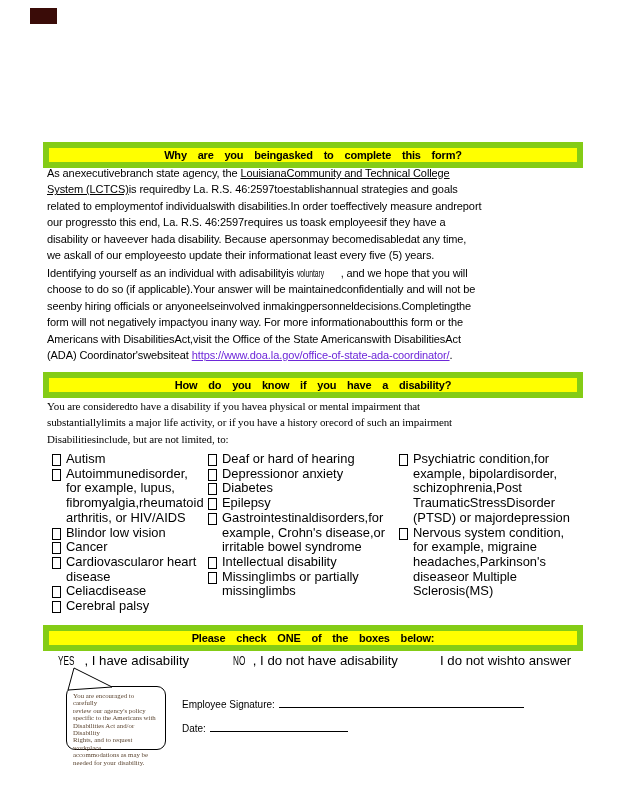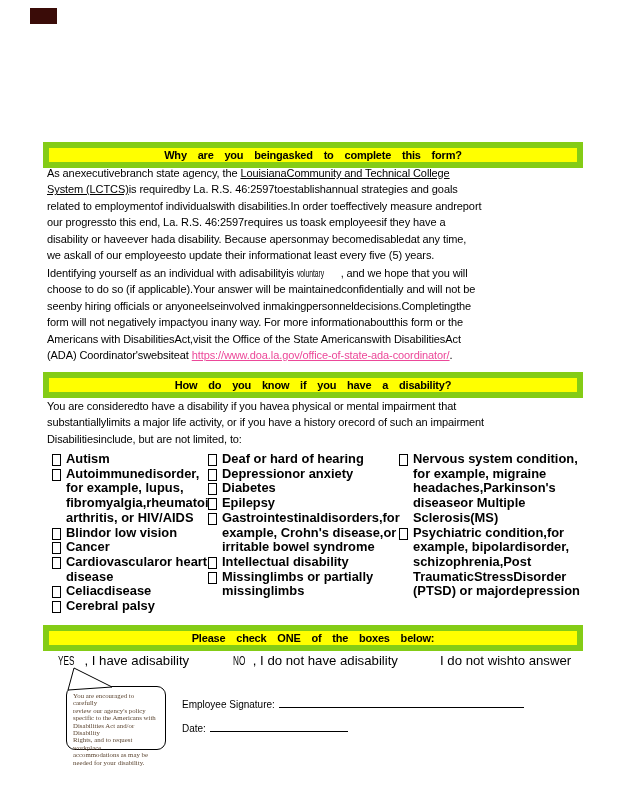--- a/index.html
+++ b/index.html
@@ -9,33 +9,33 @@
   .bar{position:absolute;left:43px;width:528px;height:14px;background:#ffff00;
        border:6px solid #84cc16;text-align:center;font-weight:bold;font-size:11px;
        line-height:14px;word-spacing:8px;letter-spacing:-0.2px;overflow:hidden;}
   .bar-why{top:142px;}
   .bar-how{top:372px;}
   .bar-check{top:625px;}
   .para{position:absolute;left:47px;width:540px;margin:0;font-size:11px;
         line-height:16.4px;white-space:pre-line;letter-spacing:-0.1px;}
   .para-intro{top:165px;}
   .para-voluntary{top:265px;}
-  .para-definition{top:398px;}
+  .para-definition{top:398px;font-family:Liberation Serif, serif;}
   a.doclink{text-decoration:underline;cursor:pointer;}
   a.link-black{color:#000;}
-  a.link-blue{color:#ec4899;}
+  a.link-blue{color:#6d28d9;}
   .narrow{display:inline-block;transform:scaleX(0.62);transform-origin:0 60%;}
   .cols-col{position:absolute;top:452px;font-size:12.9px;line-height:14.7px;}
   .col-1{left:52px;width:165px;}
   .col-2{left:208px;width:190px;}
   .col-3{left:399px;width:195px;}
   .item{display:flex;align-items:flex-start;}
   .cbx{flex:none;display:inline-block;width:7px;height:10px;border:1px solid #000;
        margin:2px 5px 0 0;background:#fff;cursor:pointer;}
-  .item .txt{white-space:pre-line;font-weight:bold;}
+  .item .txt{white-space:pre-line;}
   .answers{position:absolute;top:653px;left:0;width:618px;height:18px;font-size:13.2px;}
   .ans{position:absolute;top:0;white-space:nowrap;}
   .ans-yes{left:58px;}
   .ans-no{left:233px;}
   .ans-abstain{left:440px;}
   .bubble{position:absolute;left:66px;top:686px;width:100px;height:64px;
           border:1px solid #000;border-radius:9px;box-sizing:border-box;
           padding:5px 6px;font-family:"Liberation Serif","DejaVu Serif",serif;
           font-size:6.8px;line-height:7.4px;color:#5c4632;white-space:pre-line;}
   .bubble-tail{position:absolute;left:60px;top:666px;width:70px;height:28px;}
@@ -145,33 +145,33 @@
     <div class="item">
         <span class="cbx"></span>
         <span class="txt">Missinglimbs or partially
 missinglimbs</span>
       </div>
   </div>
 
   <div class="cols-col col-3">
     <div class="item">
         <span class="cbx"></span>
+        <span class="txt">Psychiatric condition,for
+example, bipolardisorder,
+schizophrenia,Post
+TraumaticStressDisorder
+(PTSD) or majordepression</span>
+      </div>
+    <div class="item">
+        <span class="cbx"></span>
         <span class="txt">Nervous system condition,
 for example, migraine
 headaches,Parkinson's
 diseaseor Multiple
 Sclerosis(MS)</span>
-      </div>
-    <div class="item">
-        <span class="cbx"></span>
-        <span class="txt">Psychiatric condition,for
-example, bipolardisorder,
-schizophrenia,Post
-TraumaticStressDisorder
-(PTSD) or majordepression</span>
       </div>
   </div>
 
   <div class="bar bar-check">
     <span>Please check ONE of the boxes below:</span>
   </div>
 
   <div class="answers">
     <span class="ans ans-yes"><span class="narrow">YES</span><span>, I have adisability</span></span>
     <span class="ans ans-no"><span class="narrow">NO</span><span>, I do not have adisability</span></span>

